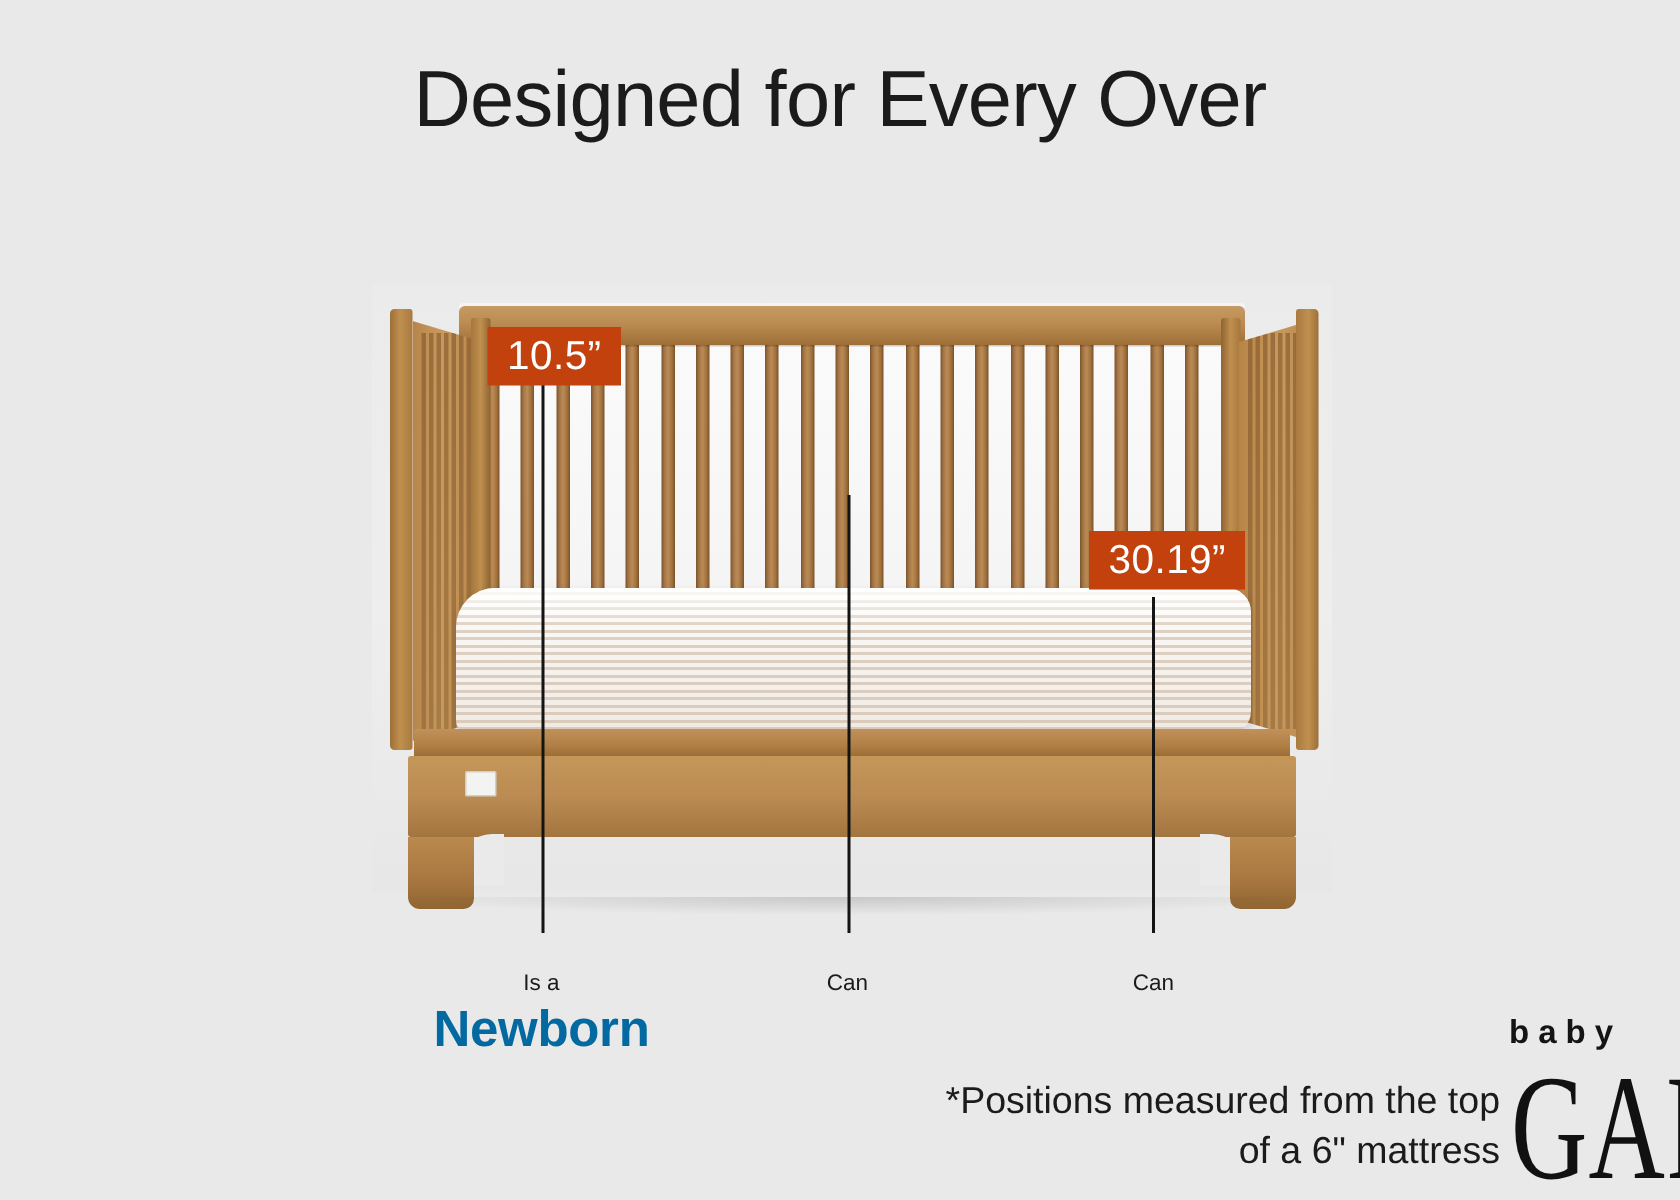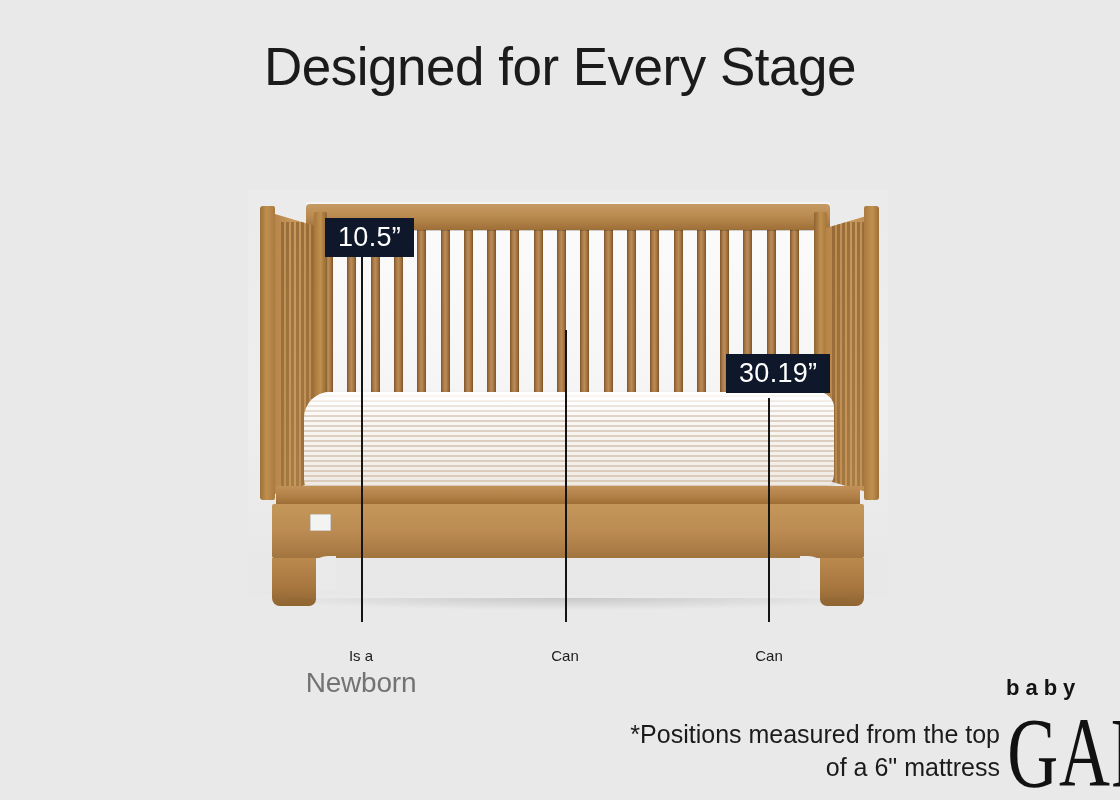--- a/index.html
+++ b/index.html
@@ -290,21 +290,21 @@
   
   .leader {
     position: absolute;
     width: 2px;
     background: #141414;
   }
 
   
   .badge {
     position: absolute;
-    background: #0f172a;
+    background: #c2410c;
     color: #ffffff;
     font-size: 27px;
     font-weight: 400;
     letter-spacing: 0.3px;
     display: flex;
     align-items: center;
     justify-content: center;
     padding: 0 13px;
     height: 39px;
     box-sizing: border-box;
@@ -317,23 +317,23 @@
     width: 230px;
   }
   .stage-label .small {
     font-size: 15px;
     font-weight: 400;
     color: #1b1b1b;
     line-height: 1.1;
     display: block;
   }
   .stage-label .big {
-    font-size: 28px;
-    font-weight: 400;
-    color: #737373;
+    font-size: 34px;
+    font-weight: 700;
+    color: #0369a1;
     line-height: 1.25;
     letter-spacing: -0.2px;
     display: block;
   }
 
   
   .footnote {
     position: absolute;
     top: 718px;
     left: 0;
@@ -372,21 +372,21 @@
     margin-top: 6px;
     transform: scaleX(0.86) scaleY(1.22);
     transform-origin: center top;
   }
 </style>
 </head>
 <body>
 
 <div class="stage">
 
-  <div class="title">Designed for Every Stage</div>
+  <div class="title">Designed for Every Over</div>
 
   <div class="crib-photo">
     <div class="photo-bg"></div>
     <div class="interior"></div>
 
     <div class="slats" id="slat-host">
         <div class="slat" style="left: 0px;"></div>
         <div class="slat" style="left: 23.3px;"></div>
         <div class="slat" style="left: 46.6px;"></div>
         <div class="slat" style="left: 69.9px;"></div>

